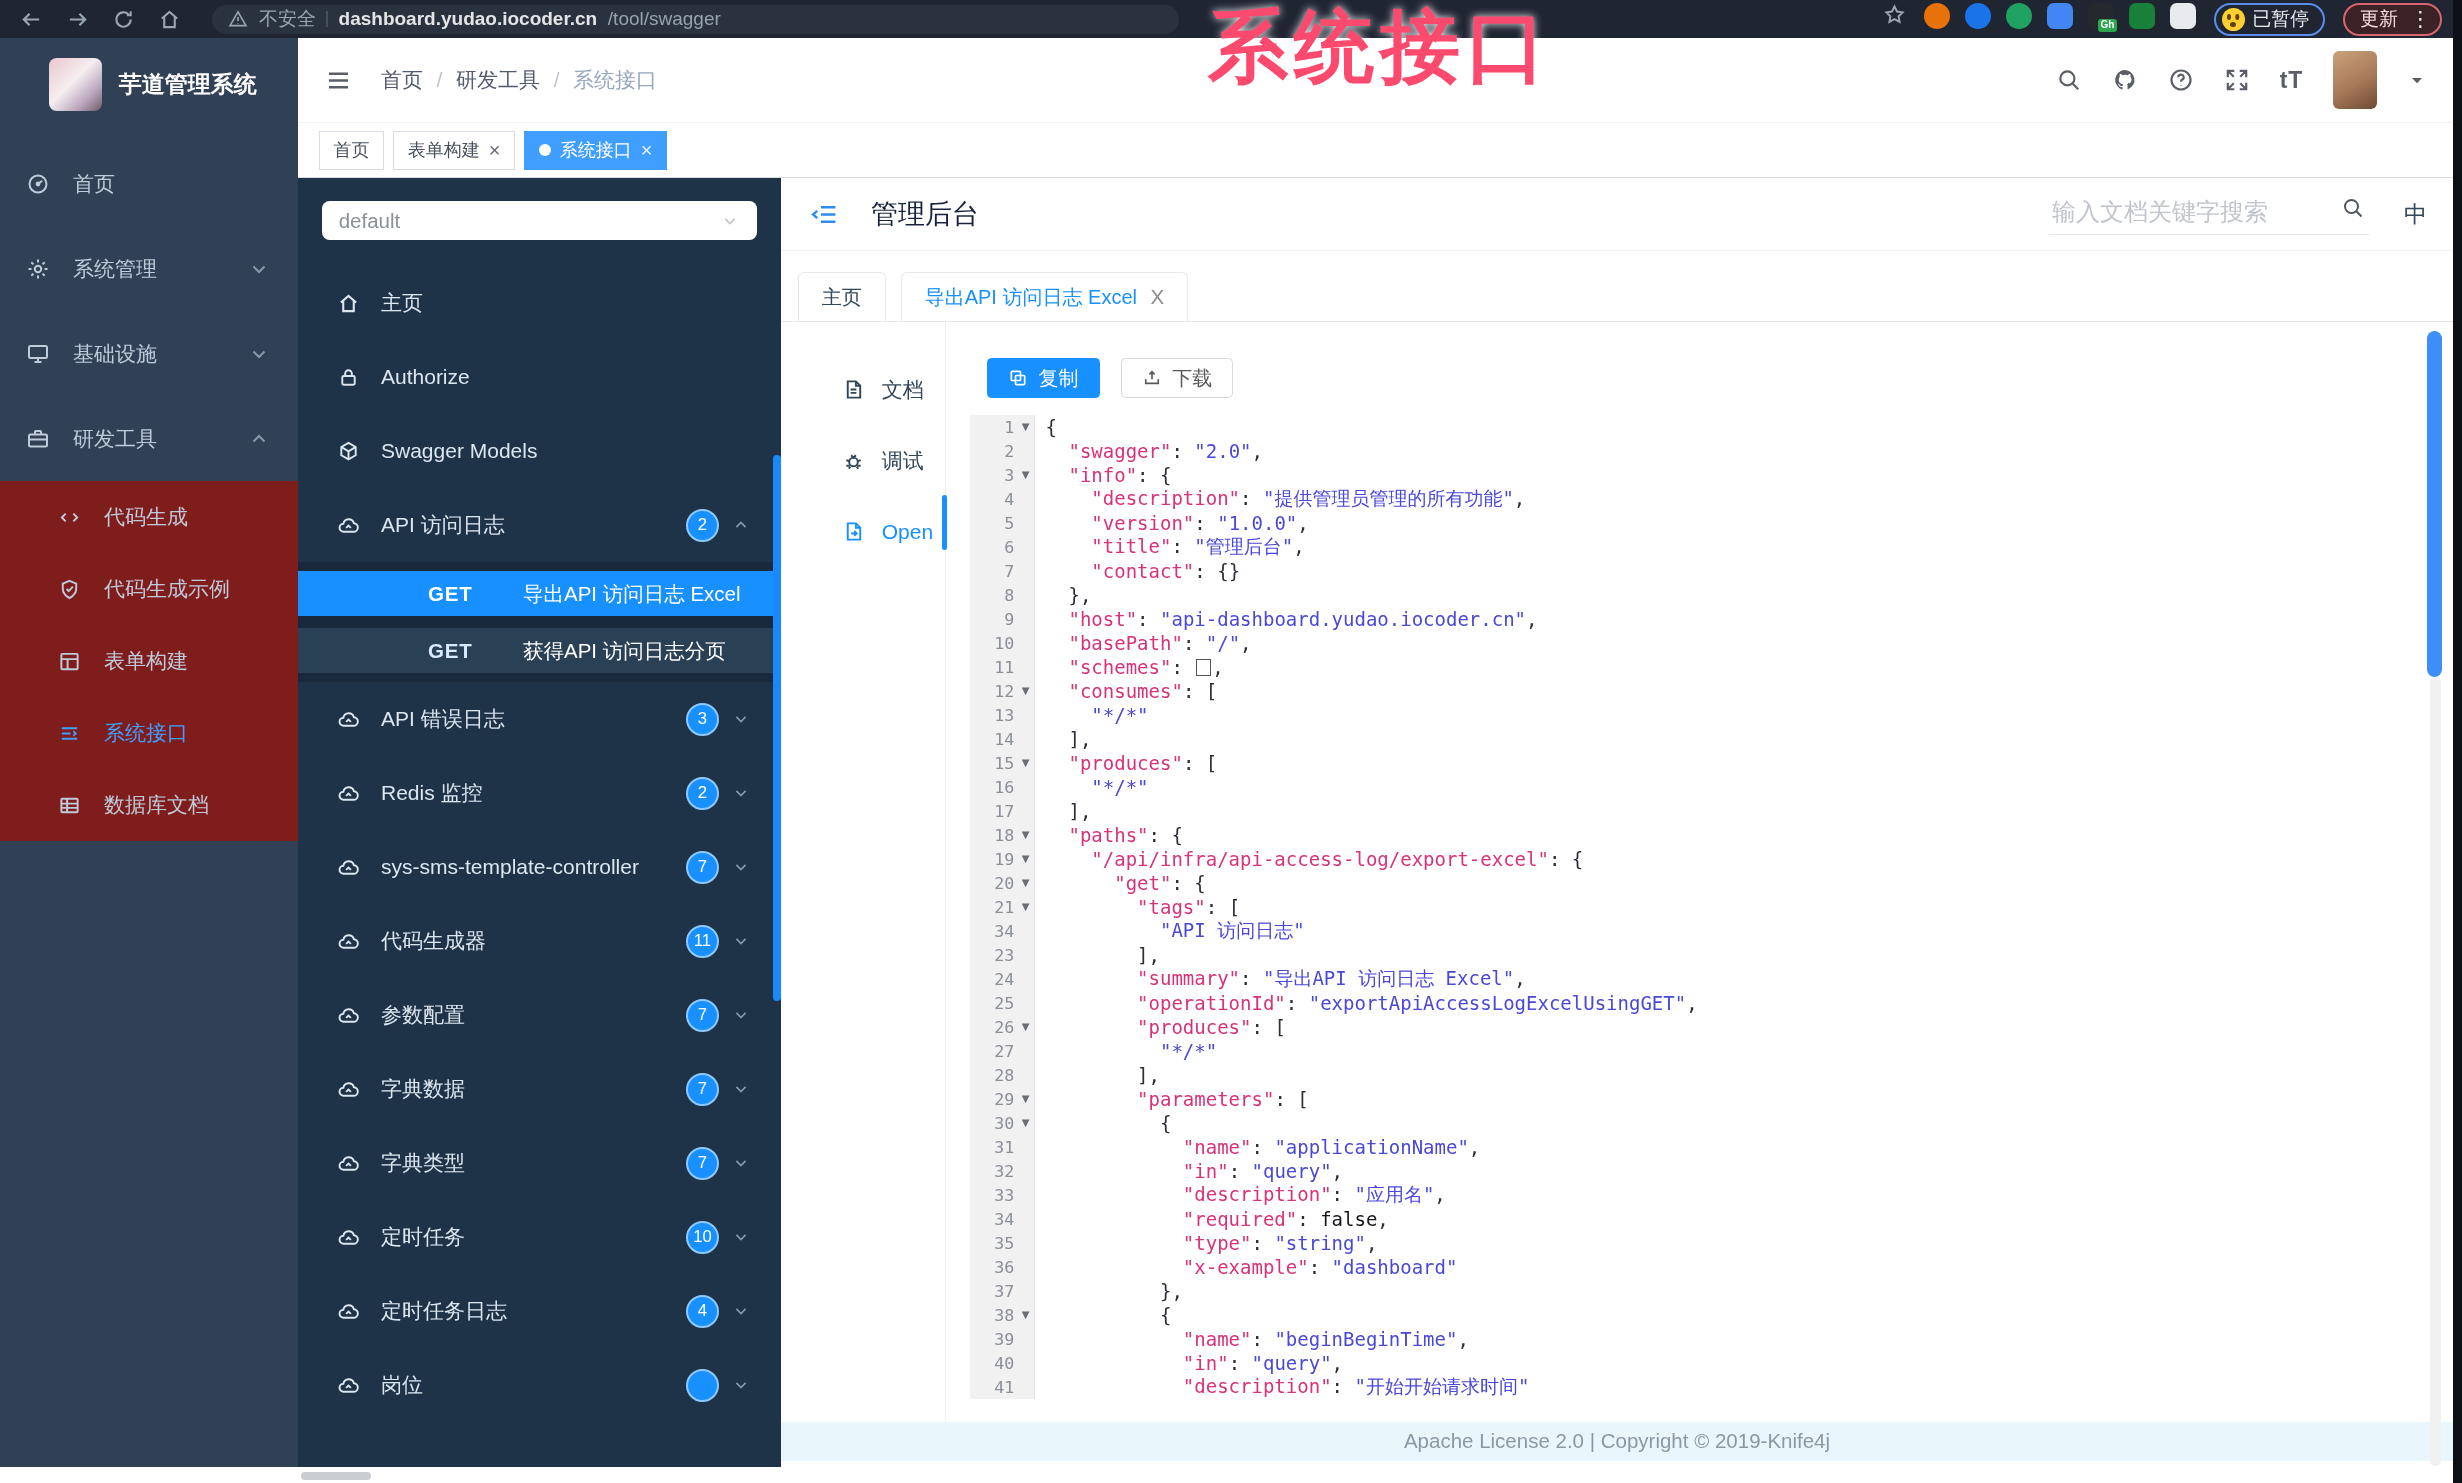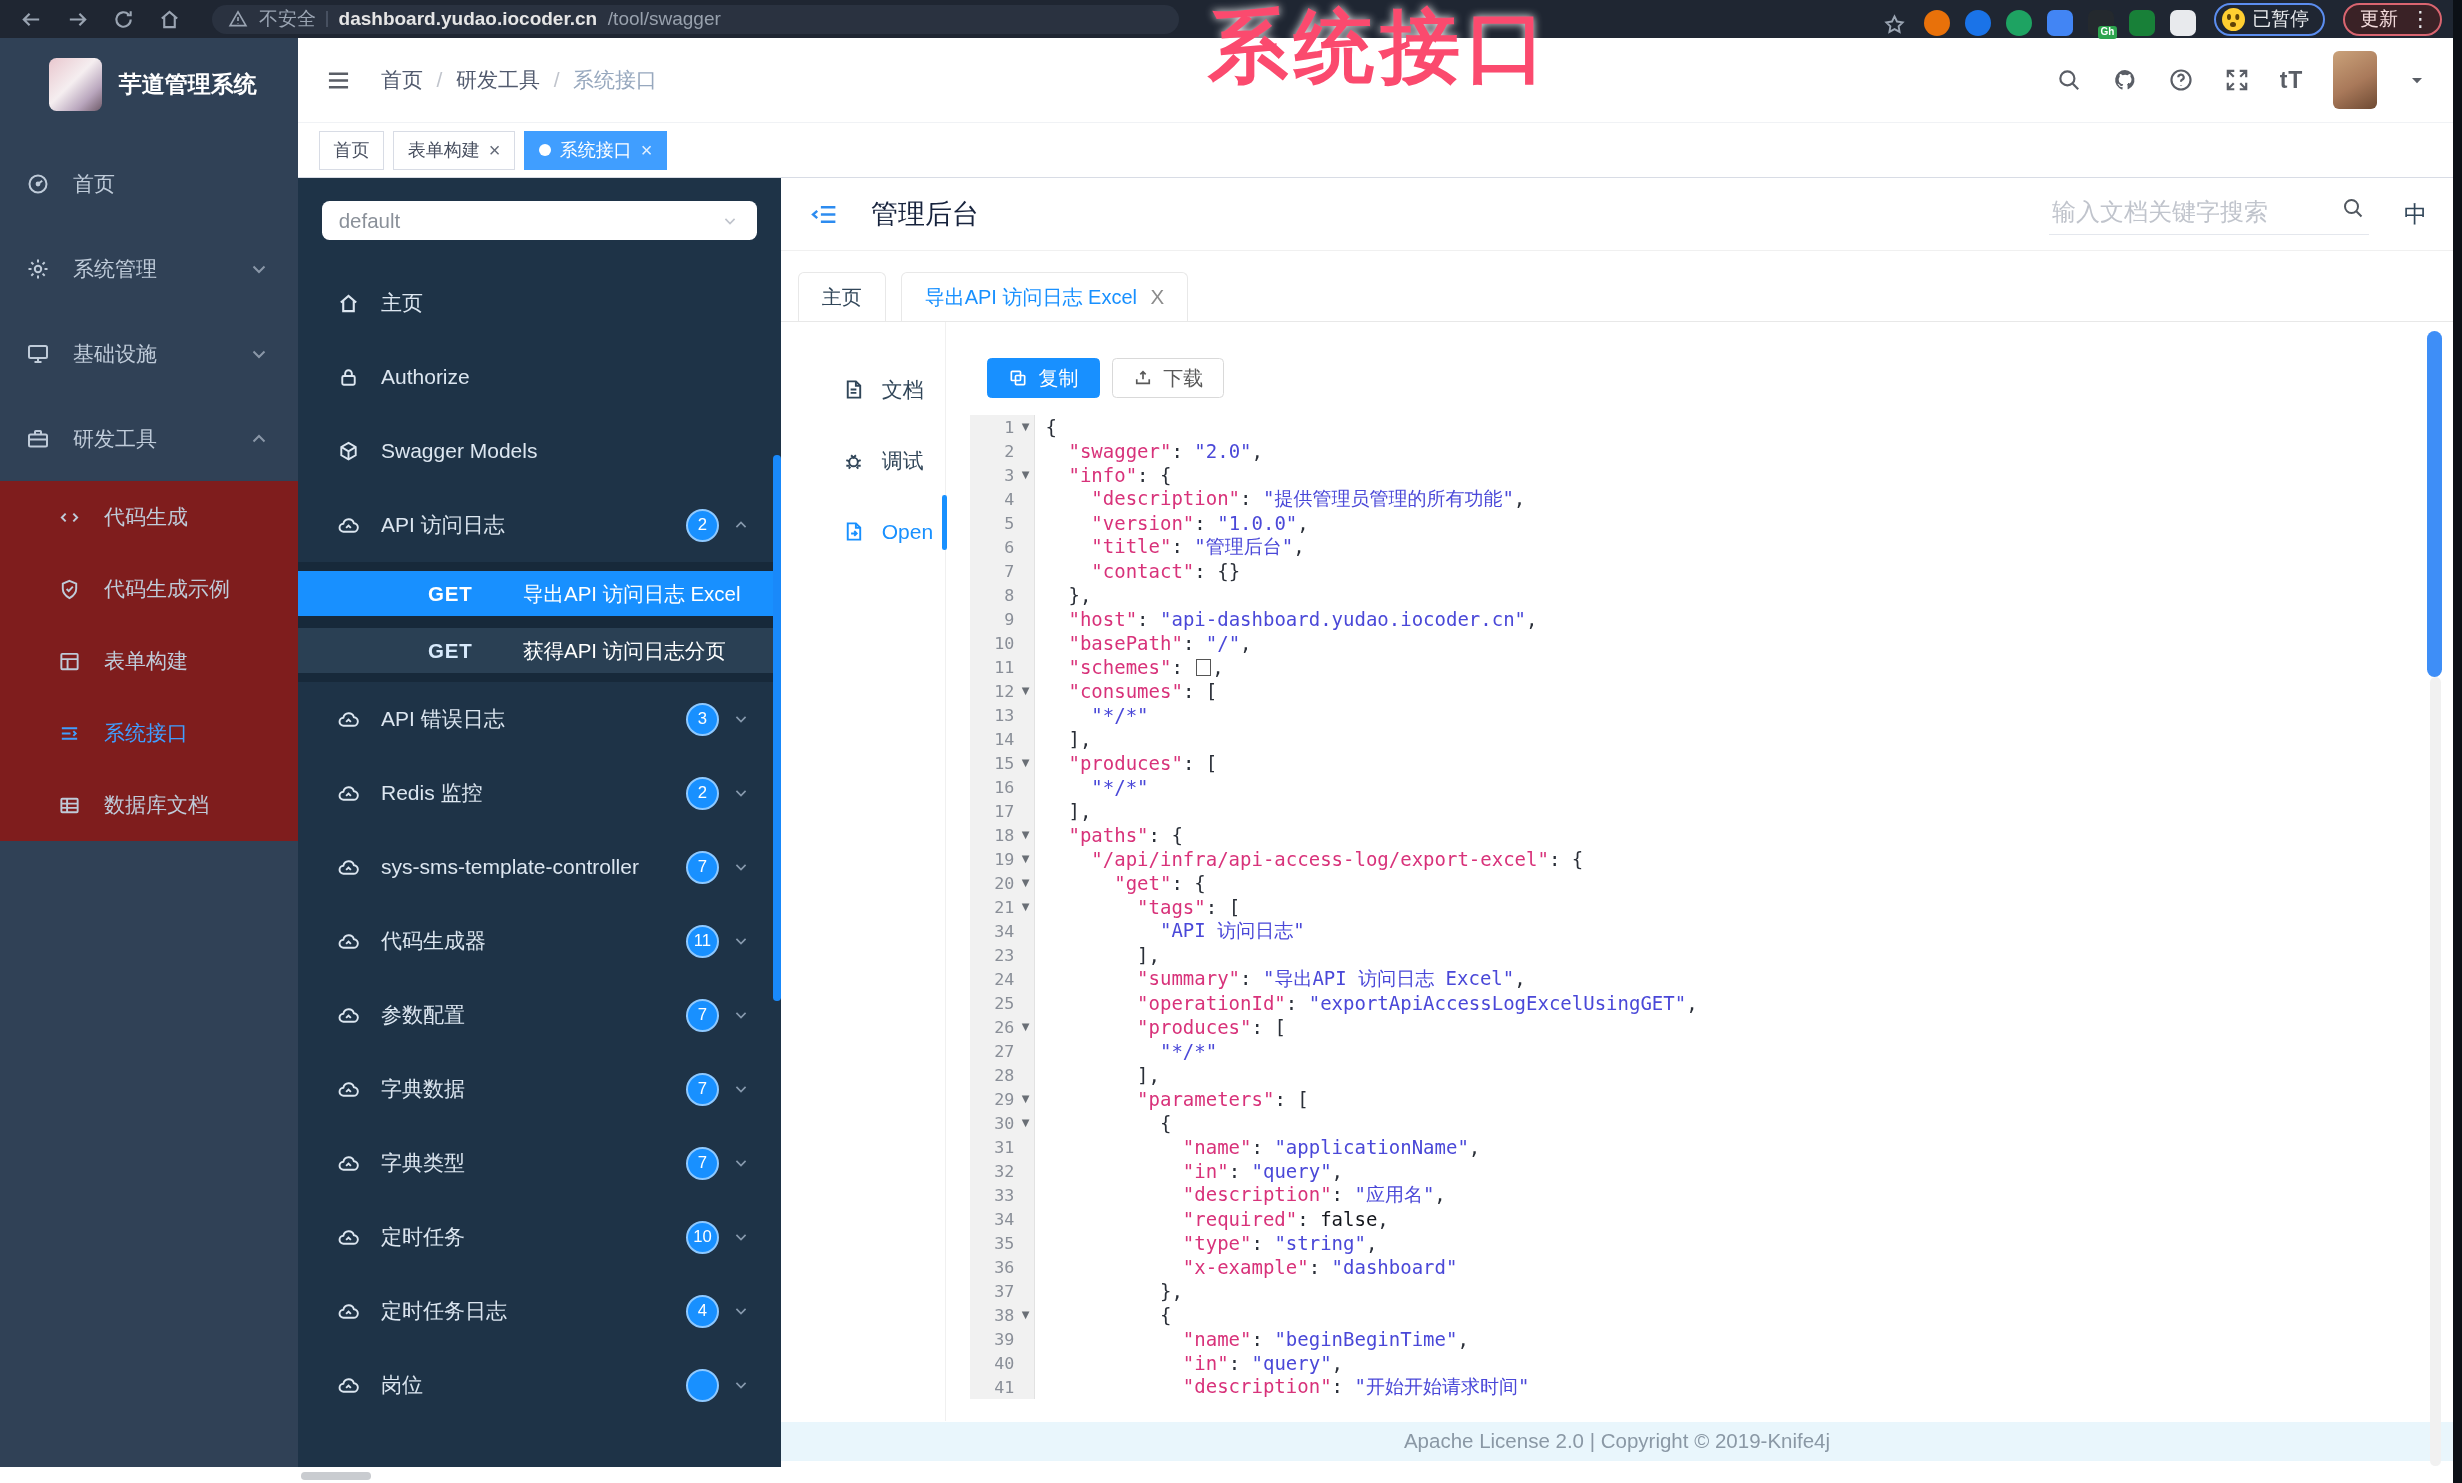--- a/index.html
+++ b/index.html
@@ -10,21 +10,21 @@
 
   
   .browser-bar{position:absolute;left:0;top:0;width:2462px;height:38px;background:#1f2632;display:flex;align-items:center;padding:0 20px;gap:23px;z-index:30}
   .bnav{color:#9aa4b2;width:23px;height:23px}
   .url-pill{height:29px;width:967px;background:#2a3240;border-radius:14.4px;display:flex;align-items:center;padding:0 16.7px;gap:10.6px;margin-left:7.6px}
   .url-warn{color:#9aa4b2;width:20px;height:20px}
   .url-sec{color:#9aa4b2;font-size:19px}
   .url-div{width:1.5px;height:16.7px;background:#475060}
   .url-host{color:#e5e5e5;font-size:19px;font-weight:bold}
   .url-path{color:#98a1ad;font-size:19px}
-  .bright{margin-left:auto;display:flex;align-items:flex-end;gap:18px}
+  .bright{margin-left:auto;display:flex;align-items:flex-start;gap:18px}
   .ext{width:26px;height:26px;border-radius:6.8px;position:relative;display:flex;align-items:center;justify-content:center;color:#fff;font-size:10.6px;font-weight:bold}
   .ext.circle{border-radius:50%}
   .ext .extbadge{position:absolute;right:-3px;bottom:-3px;font-size:10px;line-height:1;padding:1.5px 2.3px;border-radius:3px;color:#fff}
   .bpill{display:flex;align-items:center;gap:7.6px;border-radius:20px;font-size:19px;height:33px}
   .pill-paused{border:2.3px solid #5b8def;color:#e8eaed;padding:0 13.6px 0 6px}
   .pill-update{border:2.3px solid #d96570;background:#3a2226;color:#f2dadb;padding:0 9px 0 15px}
   .face{width:23px;height:23px;border-radius:50%;background:#ffce31;position:relative}
   .face:before{content:"";position:absolute;width:3.8px;height:6px;background:#5f4207;border-radius:50%;left:5.3px;top:6px;box-shadow:8.3px 0 0 #5f4207}
   .face:after{content:"";position:absolute;left:8.3px;top:14.4px;width:6px;height:5.3px;border-radius:50%;background:#5f4207}
   .kebab{color:#e8eaed;font-size:21px;margin-left:4.5px}
@@ -97,21 +97,21 @@
   .dtab.active{color:#1890ff}
   .dtabx{margin-left:13.6px;color:#8c8c8c;font-size:20.5px;line-height:1}
 
   .doc-body{position:absolute;top:144px;bottom:63px;left:0;right:0;display:flex;overflow:hidden}
   .rail{width:165px;border-right:1.5px solid #f0f0f0;padding-top:32px;position:relative;flex:0 0 auto}
   .ritem{height:71px;display:flex;align-items:center;padding-left:61px;font-size:21px;color:#314659;gap:16.7px;cursor:pointer;white-space:nowrap}
   .ritem.active{color:#1890ff}
   .rind{position:absolute;right:-1.5px;top:173px;width:4.5px;height:55px;background:#1890ff;border-radius:2.3px}
 
   .editor-col{flex:1;overflow:hidden}
-  .btns{margin:36px 0 0 41px;display:flex;gap:12px}
+  .btns{margin:36px 0 0 41px;display:flex;gap:21px}
   .btn{height:40px;display:flex;align-items:center;gap:10.6px;font-size:20px;border-radius:4.5px;padding:0 20px;cursor:pointer}
   .btn .icn{width:20px;height:20px}
   .btn-copy{background:#1890ff;color:#fff;border:1.5px solid #1890ff}
   .btn-dl{background:#fff;color:#595959;border:1.5px solid #d9d9d9}
 
   .code-area{margin:16.7px 0 0 24px;font-family:"DejaVu Sans Mono","Liberation Mono",monospace;font-size:19px}
   .cl{display:flex;height:24px;align-items:center}
   .gut{display:flex;width:65px;height:100%;background:#f1f1f1;border-right:1.5px solid #e2e2e2;flex:0 0 auto;align-items:center}
   .num{flex:1;text-align:right;color:#8a8f98;font-size:16.7px;padding-right:3px}
   .fold{width:16.7px;font-size:10px;color:#6a6f76;text-align:center;font-family:"DejaVu Sans",sans-serif;cursor:pointer}

